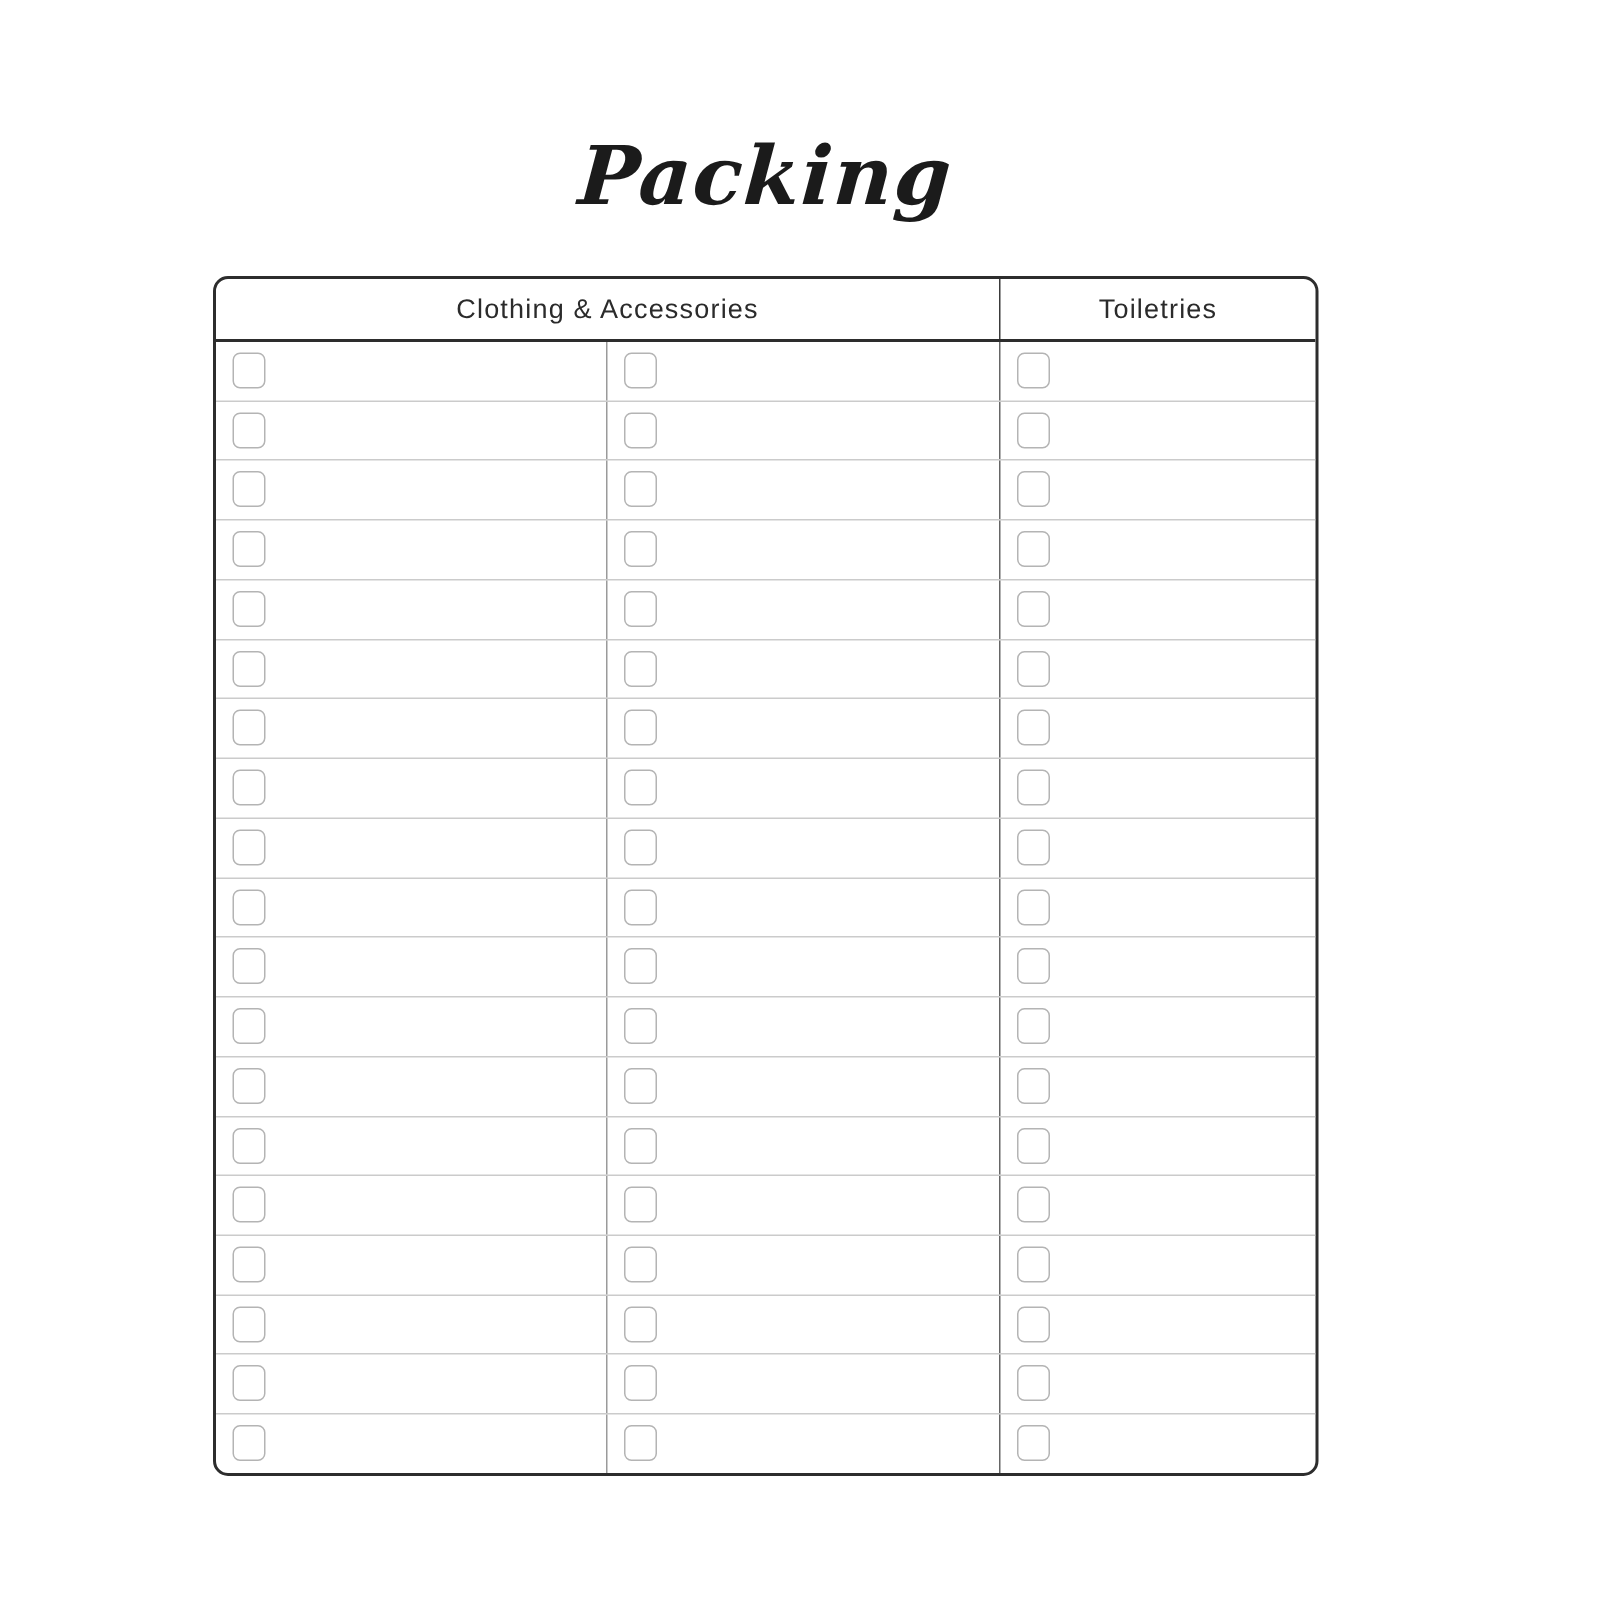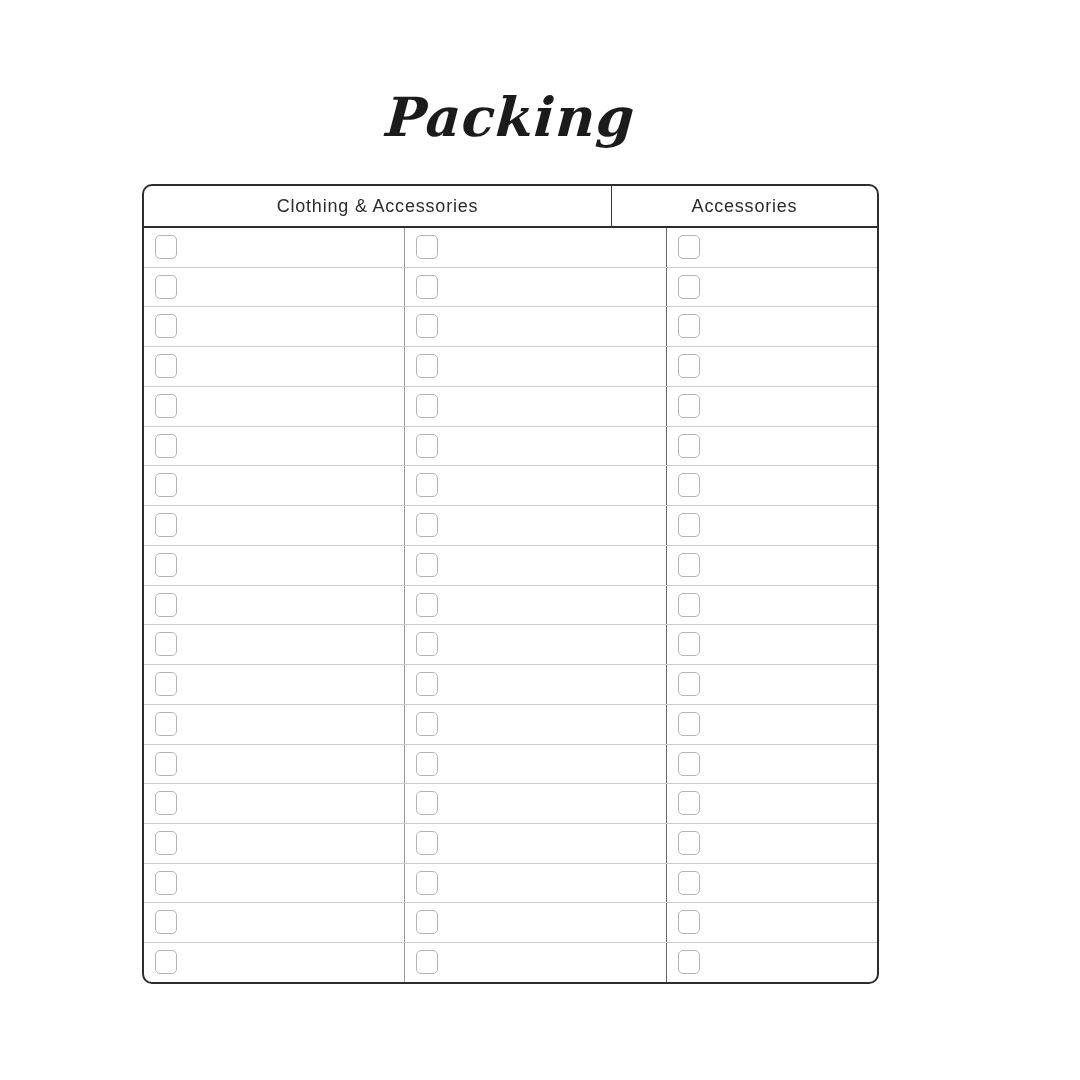--- a/index.html
+++ b/index.html
@@ -56,21 +56,21 @@
     border-bottom: 2px solid var(--outer-border);
   }
   .hcell {
     display: flex;
     align-items: center;
     justify-content: center;
     font-size: 18px;
     letter-spacing: 0.8px;
     color: var(--header-text);
   }
-  .hcell.h1 { width: 468px; border-right: 1.5px solid #3a3a3a; }
+  .hcell.h1 { width: 523px; border-right: 1.5px solid #3a3a3a; }
   .hcell.h2 { flex: 1; }
   .table-body {
     position: absolute;
     top: 42px; left: 0; right: 0; bottom: 0;
     display: flex;
     flex-direction: column;
   }
   .row {
     flex: 1;
     display: flex;
@@ -94,21 +94,21 @@
 <body>
 
 <div class="page">
 
   <h1 class="title">Packing</h1>
 
   <div class="packing-table">
 
     <div class="table-header">
       <div class="hcell h1">Clothing &amp; Accessories</div>
-      <div class="hcell h2">Accessories</div>
+      <div class="hcell h2">Toiletries</div>
     </div>
 
     <div class="table-body" id="table-body">
         <div class="row">
           <div class="cell c1">
             <div class="checkbox"></div>
           </div>
           <div class="cell c2">
             <div class="checkbox"></div>
           </div>

